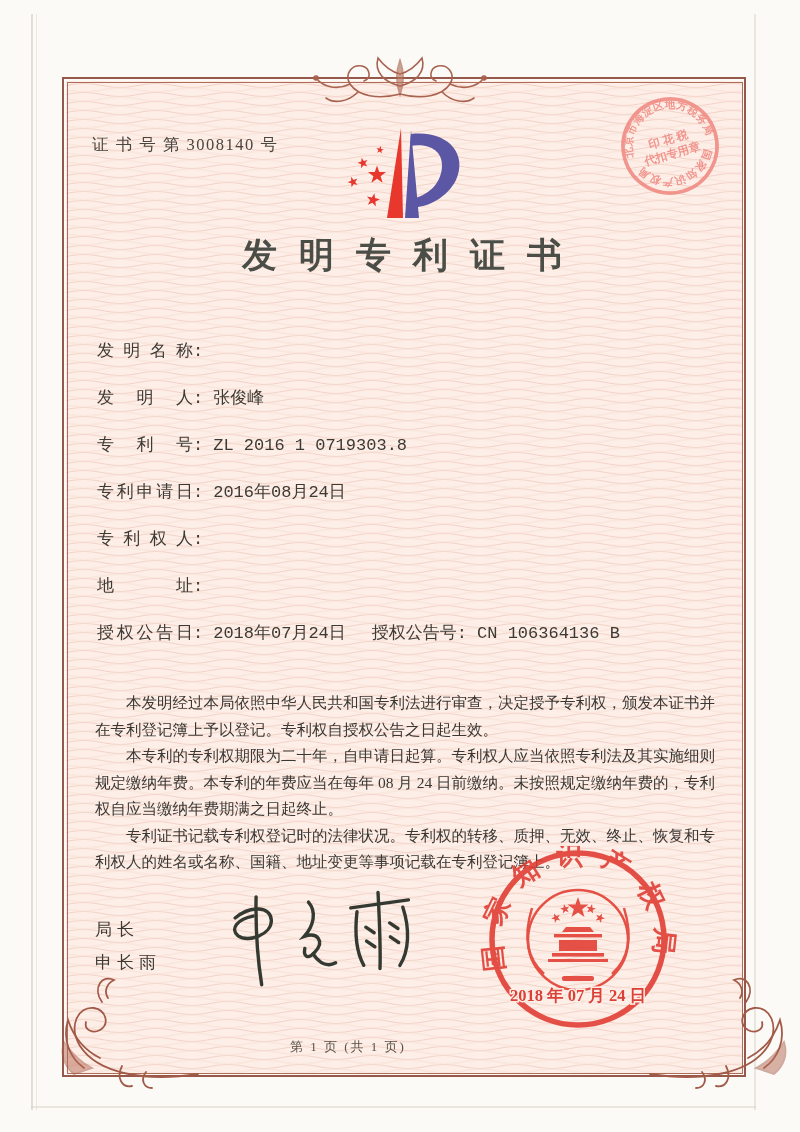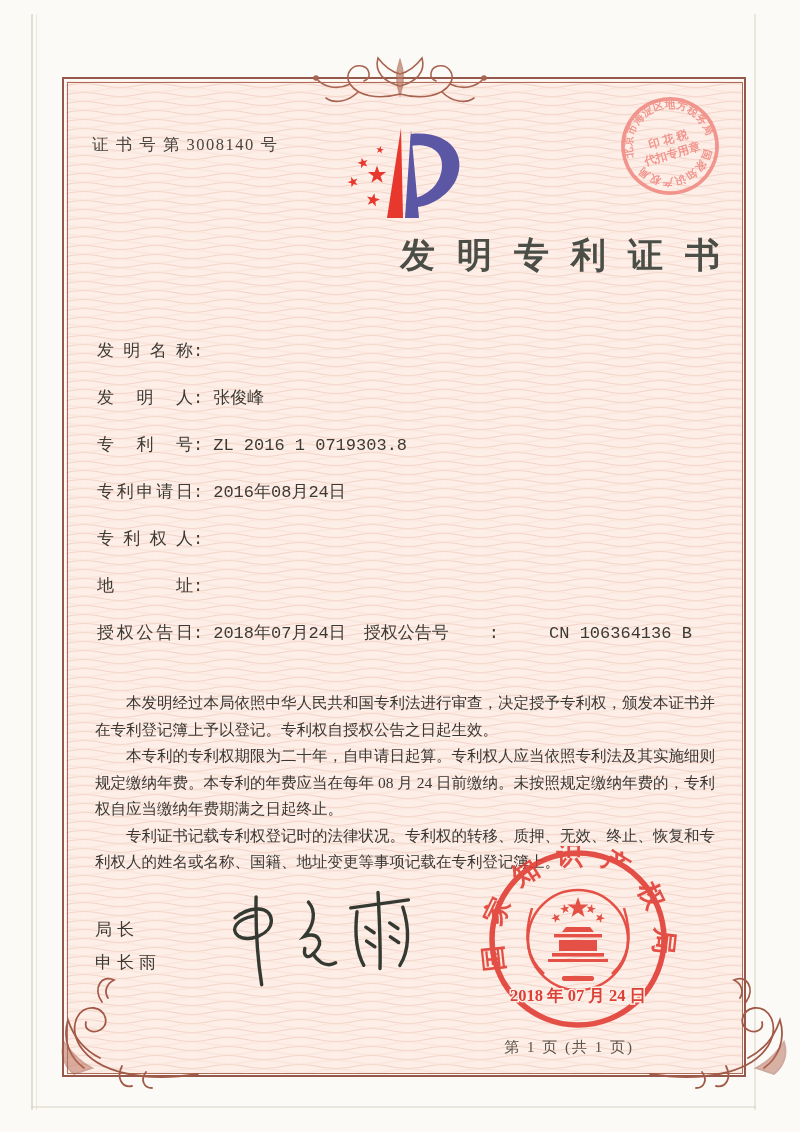--- a/index.html
+++ b/index.html
@@ -19,29 +19,29 @@
   .cert-no{left:92px;top:106px;font-size:16.5px;letter-spacing:1.5px;color:#4a453e;margin-top:28px;}
   .title{left:62px;top:232px;width:680px;text-align:center;font-size:35px;font-weight:600;
          color:#4b4e47;letter-spacing:22px;text-indent:22px;}
   
   .fields{left:97px;top:340px;width:620px;font-size:17px;line-height:24px;}
   .f-row{display:flex;margin-bottom:23px;align-items:flex-start;font-family:Liberation Mono, monospace;}
   .f-label{display:inline-block;width:96px;text-align:justify;text-align-last:justify;flex:0 0 96px;}
   .f-colon{margin:0 2px 0 0;}
   .f-value{margin-left:8px;}
   .f-value.addr{max-width:472px;line-height:26px;}
-  .pair2{margin-left:18px;display:flex;gap:40px;}
+  .pair2{margin-left:26px;display:flex;}
   
   .bodytext{left:95px;top:690px;width:620px;font-size:15.5px;line-height:26.5px;
             text-align:justify;color:#3b3733;font-weight:500;}
   .bodytext p{margin:0;text-indent:2em;}
   
   .sig-title{left:95px;top:918px;font-size:17px;letter-spacing:5px;}
   .sig-name{left:95px;top:951px;font-size:17px;letter-spacing:5px;text-align:center;}
-  .footer{left:62px;top:1038px;width:572px;text-align:right;font-size:15px;
+  .footer{left:62px;top:1038px;width:572px;text-align:center;font-size:13px;
           letter-spacing:2px;color:#5a5148;}
   svg text{font-family:"Liberation Serif","DejaVu Serif",serif;}
 </style>
 </head>
 <body>
 
 <div class="edge" style="left:31px;top:14px;width:2px;height:1096px;"></div>
 <div class="edge" style="left:36px;top:14px;width:1px;height:1096px;opacity:.45;"></div>
 <div class="edge" style="left:754px;top:14px;width:2px;height:1096px;opacity:.5;"></div>
 <div class="edge" style="left:31px;top:1106px;width:725px;height:2px;opacity:.5;"></div>
@@ -134,21 +134,21 @@
       <textPath href="#tsTop" startOffset="50%" text-anchor="middle">北京市海淀区地方税务局</textPath>
     </text>
     <text font-size="10.5" fill="#ef837b" font-weight="700" letter-spacing="1">
       <textPath href="#tsBot" startOffset="50%" text-anchor="middle">国家知识产权局</textPath>
     </text>
     <text x="58" y="55" text-anchor="middle" font-size="11.5" font-weight="700" fill="#ef837b">印 花 税</text>
     <text x="58" y="70" text-anchor="middle" font-size="11.5" font-weight="700" fill="#ef837b">代扣专用章</text>
   </g>
 </svg>
 
-<h1 class="abs title" style="margin:0;text-align:right;">发明专利证书</h1>
+<h1 class="abs title" style="margin:0;">发明专利证书</h1>
 
 <div class="abs fields">
   <div class="f-row">
     <span class="f-label">发明名称</span>
       <span class="f-colon">:</span>
   </div>
   <div class="f-row">
     <span class="f-label">发明人</span>
       <span class="f-colon">:</span>
     <span class="f-value">张俊峰</span>

